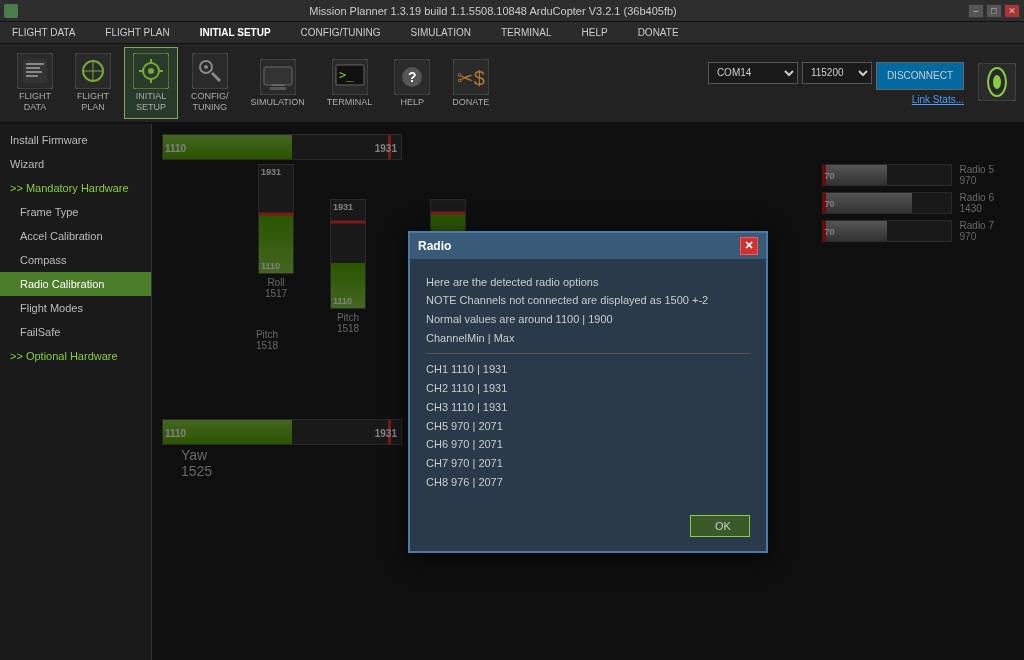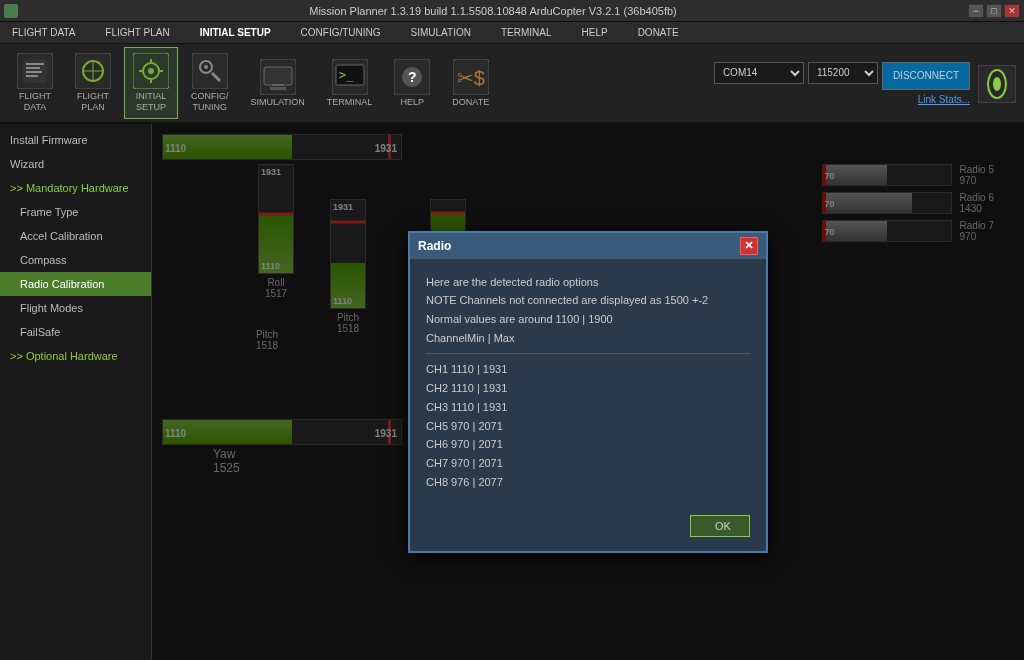--- a/index.html
+++ b/index.html
@@ -82,21 +82,22 @@
     .toolbar-icon {
       width: 36px; height: 36px;
       display: flex; align-items: center; justify-content: center;
     }
     .toolbar-label { font-size: 9px; color: #aaa; text-align: center; line-height: 1.2; }
 
     
     #connection-area {
       margin-left: auto;
       display: flex;
-      align-items: flex-end;
+      align-items: center;
+      gap: 6px;
     }
     .com-select {
       background: #1a1a1a;
       border: 1px solid #555;
       color: #ccc;
       font-size: 10px;
       padding: 2px 4px;
       height: 22px;
       width: 90px;
     }
@@ -597,21 +598,21 @@
         </div>
       </div>
 
       <div style="position:absolute; top:285px; left:0;">
         <div class="h-bar-outer" style="width:240px; height:26px;">
           <div class="h-bar-fill" style="width:54%;"></div>
           <div class="h-bar-marker" style="right:10px;"></div>
           <span class="h-bar-label">1110</span>
           <span class="h-bar-label-right">1931</span>
         </div>
-        <div style="color:#ccc; font-size:12px; margin-top:2px; margin-left:51px;">
+        <div style="color:#ccc; font-size:14px; margin-top:2px; margin-left:19px;">
           <span>Yaw</span><br>
           <span>1525</span>
         </div>
       </div>
 
       <div class="radio-channels">
 
         <div class="radio-ch-row">
           <div class="radio-ch-bar">
             <div class="radio-ch-fill" style="width:50%; background: linear-gradient(to bottom, #aaa 0%, #666 100%);"></div>

